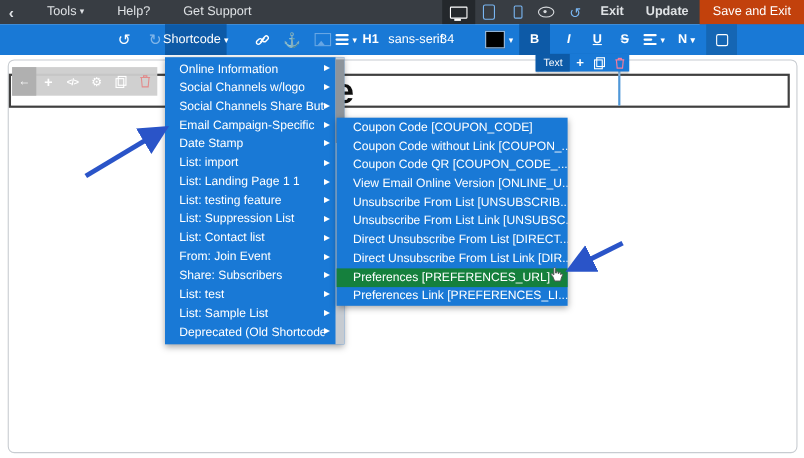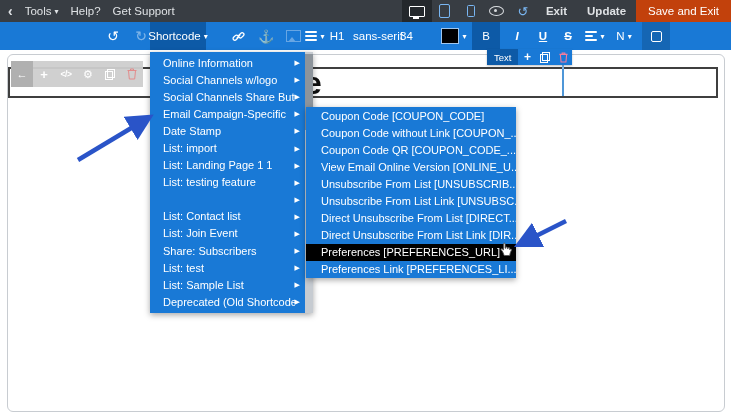--- a/index.html
+++ b/index.html
@@ -2,21 +2,21 @@
 <html><head>
 <meta charset="utf-8">
 <style>
   html,body{margin:0;padding:0;background:#fff;}
   .stage{position:relative;width:731px;height:416px;overflow:hidden;background:#fff;
          font-family:"Liberation Sans",sans-serif;-webkit-font-smoothing:antialiased;}
   
   .topbar{position:absolute;left:0;top:0;width:731px;height:22px;background:#383d43;color:#dfe2e5;
           display:flex;align-items:center;font-size:11.5px;}
   .topbar .chev{margin-left:8px;font-size:14px;font-weight:bold;line-height:20px;cursor:pointer;}
-  .tb-item{margin-left:12px;cursor:pointer;white-space:nowrap;}
+  .tb-item{margin-left:30px;cursor:pointer;white-space:nowrap;}
   .tb-right{margin-left:auto;display:flex;align-items:center;height:22px;}
   .tb-icbtn{width:26px;height:22px;display:flex;align-items:center;justify-content:center;cursor:pointer;}
   .tb-icbtn.active{background:#24282c;width:30px;}
   .caret{font-size:8px;margin-left:3px;vertical-align:1px;}
   .ic-monitor{width:14px;height:9px;border:1px solid #fff;border-radius:1px;position:relative;display:inline-block;}
   .ic-monitor::after{content:"";position:absolute;left:3px;bottom:-3px;width:6px;height:2px;background:#fff;}
   .ic-tablet{width:9px;height:12px;border:1px solid #79b6f2;border-radius:2px;display:inline-block;}
   .ic-phone{width:6px;height:10px;border:1px solid #79b6f2;border-radius:1.5px;display:inline-block;}
   .ic-eye{width:13px;height:8px;border:1px solid #d8dbde;border-radius:50%;position:relative;display:inline-block;}
   .ic-eye::after{content:"";position:absolute;left:4px;top:2px;width:3px;height:3px;border-radius:50%;background:#d8dbde;}
@@ -30,21 +30,21 @@
   .fb.disabled{opacity:.45;cursor:default;}
   .fb.activebg{background:#0d5aa7;}
   .fb.squarebg{background:#1566b4;}
   .ic-lines{display:inline-flex;flex-direction:column;gap:2px;}
   .ic-lines i{display:block;height:2px;background:#fff;border-radius:1px;}
   .ic-image{width:13px;height:10px;border:1px solid rgba(255,255,255,.75);position:relative;overflow:hidden;display:inline-block;}
   .ic-image::after{content:"";position:absolute;left:1px;bottom:-1px;border-left:4px solid transparent;
        border-right:4px solid transparent;border-bottom:5px solid rgba(255,255,255,.75);}
   .swatch{width:16px;height:14px;background:#000;border:1px solid #9fc6ee;display:inline-block;}
   .ic-square{width:9px;height:9px;border:1.5px solid #fff;border-radius:2px;display:inline-block;}
-  .bold{font-weight:normal;} .ital{font-style:italic;font-weight:bold;}
+  .bold{font-weight:bold;} .ital{font-style:italic;font-weight:bold;}
   .und{text-decoration:underline;font-weight:bold;} .strike{text-decoration:line-through;font-weight:bold;}
   
   .canvas{position:absolute;left:7px;top:54px;width:716px;height:356px;background:#fff;
           border:1px solid #c8ccd1;border-radius:6px;}
   .sel-row{position:absolute;left:8px;top:67px;width:706px;height:27px;background:#fff;
            border:2px solid #3f3f3f;z-index:2;}
   .heading-e{position:absolute;left:294px;bottom:-2px;font-size:32px;font-weight:bold;color:#101010;line-height:30px;}
   .col-line{position:absolute;left:552px;top:0;bottom:0;width:2px;background:#4f97d8;}
   .line-drop{position:absolute;left:562px;top:63px;width:2px;height:6px;background:#7fb3e2;z-index:3;}
   
@@ -68,21 +68,21 @@
   .menu-items{width:155px;}
   .mi{height:17.1px;display:flex;align-items:center;color:#fff;font-size:11px;padding-left:13px;cursor:pointer;}
   .mi .lab{white-space:nowrap;overflow:hidden;}
   .sub-arr{margin-left:auto;margin-right:5px;font-size:7px;line-height:1;}
   .mscroll{position:absolute;right:0;top:0;width:8px;height:261px;background:#c6cbd1;}
   .mthumb{position:absolute;left:0;top:2px;width:8px;height:76px;background:#8d949b;}
   .submenu{position:absolute;left:306px;top:107px;width:210px;height:171px;background:#1979d6;z-index:22;
            box-shadow:0 2px 6px rgba(0,0,0,.35);}
   .smi{height:17.1px;display:flex;align-items:center;color:#fff;font-size:11px;padding-left:15px;cursor:pointer;
        white-space:nowrap;overflow:hidden;}
-  .smi.hl{background:#000000;}
+  .smi.hl{background:#15803d;}
   
   .overlay{position:absolute;left:0;top:0;width:731px;height:416px;z-index:50;pointer-events:none;}
 </style>
 </head>
 <body>
 
 <div class="stage">
 
   <div class="topbar">
     <span class="chev">‹</span>
@@ -238,28 +238,29 @@
         </div>
       <div class="mi">
           <span class="lab">List: Landing Page 1 1</span>
           <span class="sub-arr">▶</span>
         </div>
       <div class="mi">
           <span class="lab">List: testing feature</span>
           <span class="sub-arr">▶</span>
         </div>
       <div class="mi">
+          <span class="lab">List: Suppression List</span>
           <span class="sub-arr">▶</span>
         </div>
       <div class="mi">
           <span class="lab">List: Contact list</span>
           <span class="sub-arr">▶</span>
         </div>
       <div class="mi">
-          <span class="lab">List: Join Event</span>
+          <span class="lab">From: Join Event</span>
           <span class="sub-arr">▶</span>
         </div>
       <div class="mi">
           <span class="lab">Share: Subscribers</span>
           <span class="sub-arr">▶</span>
         </div>
       <div class="mi">
           <span class="lab">List: test</span>
           <span class="sub-arr">▶</span>
         </div>

